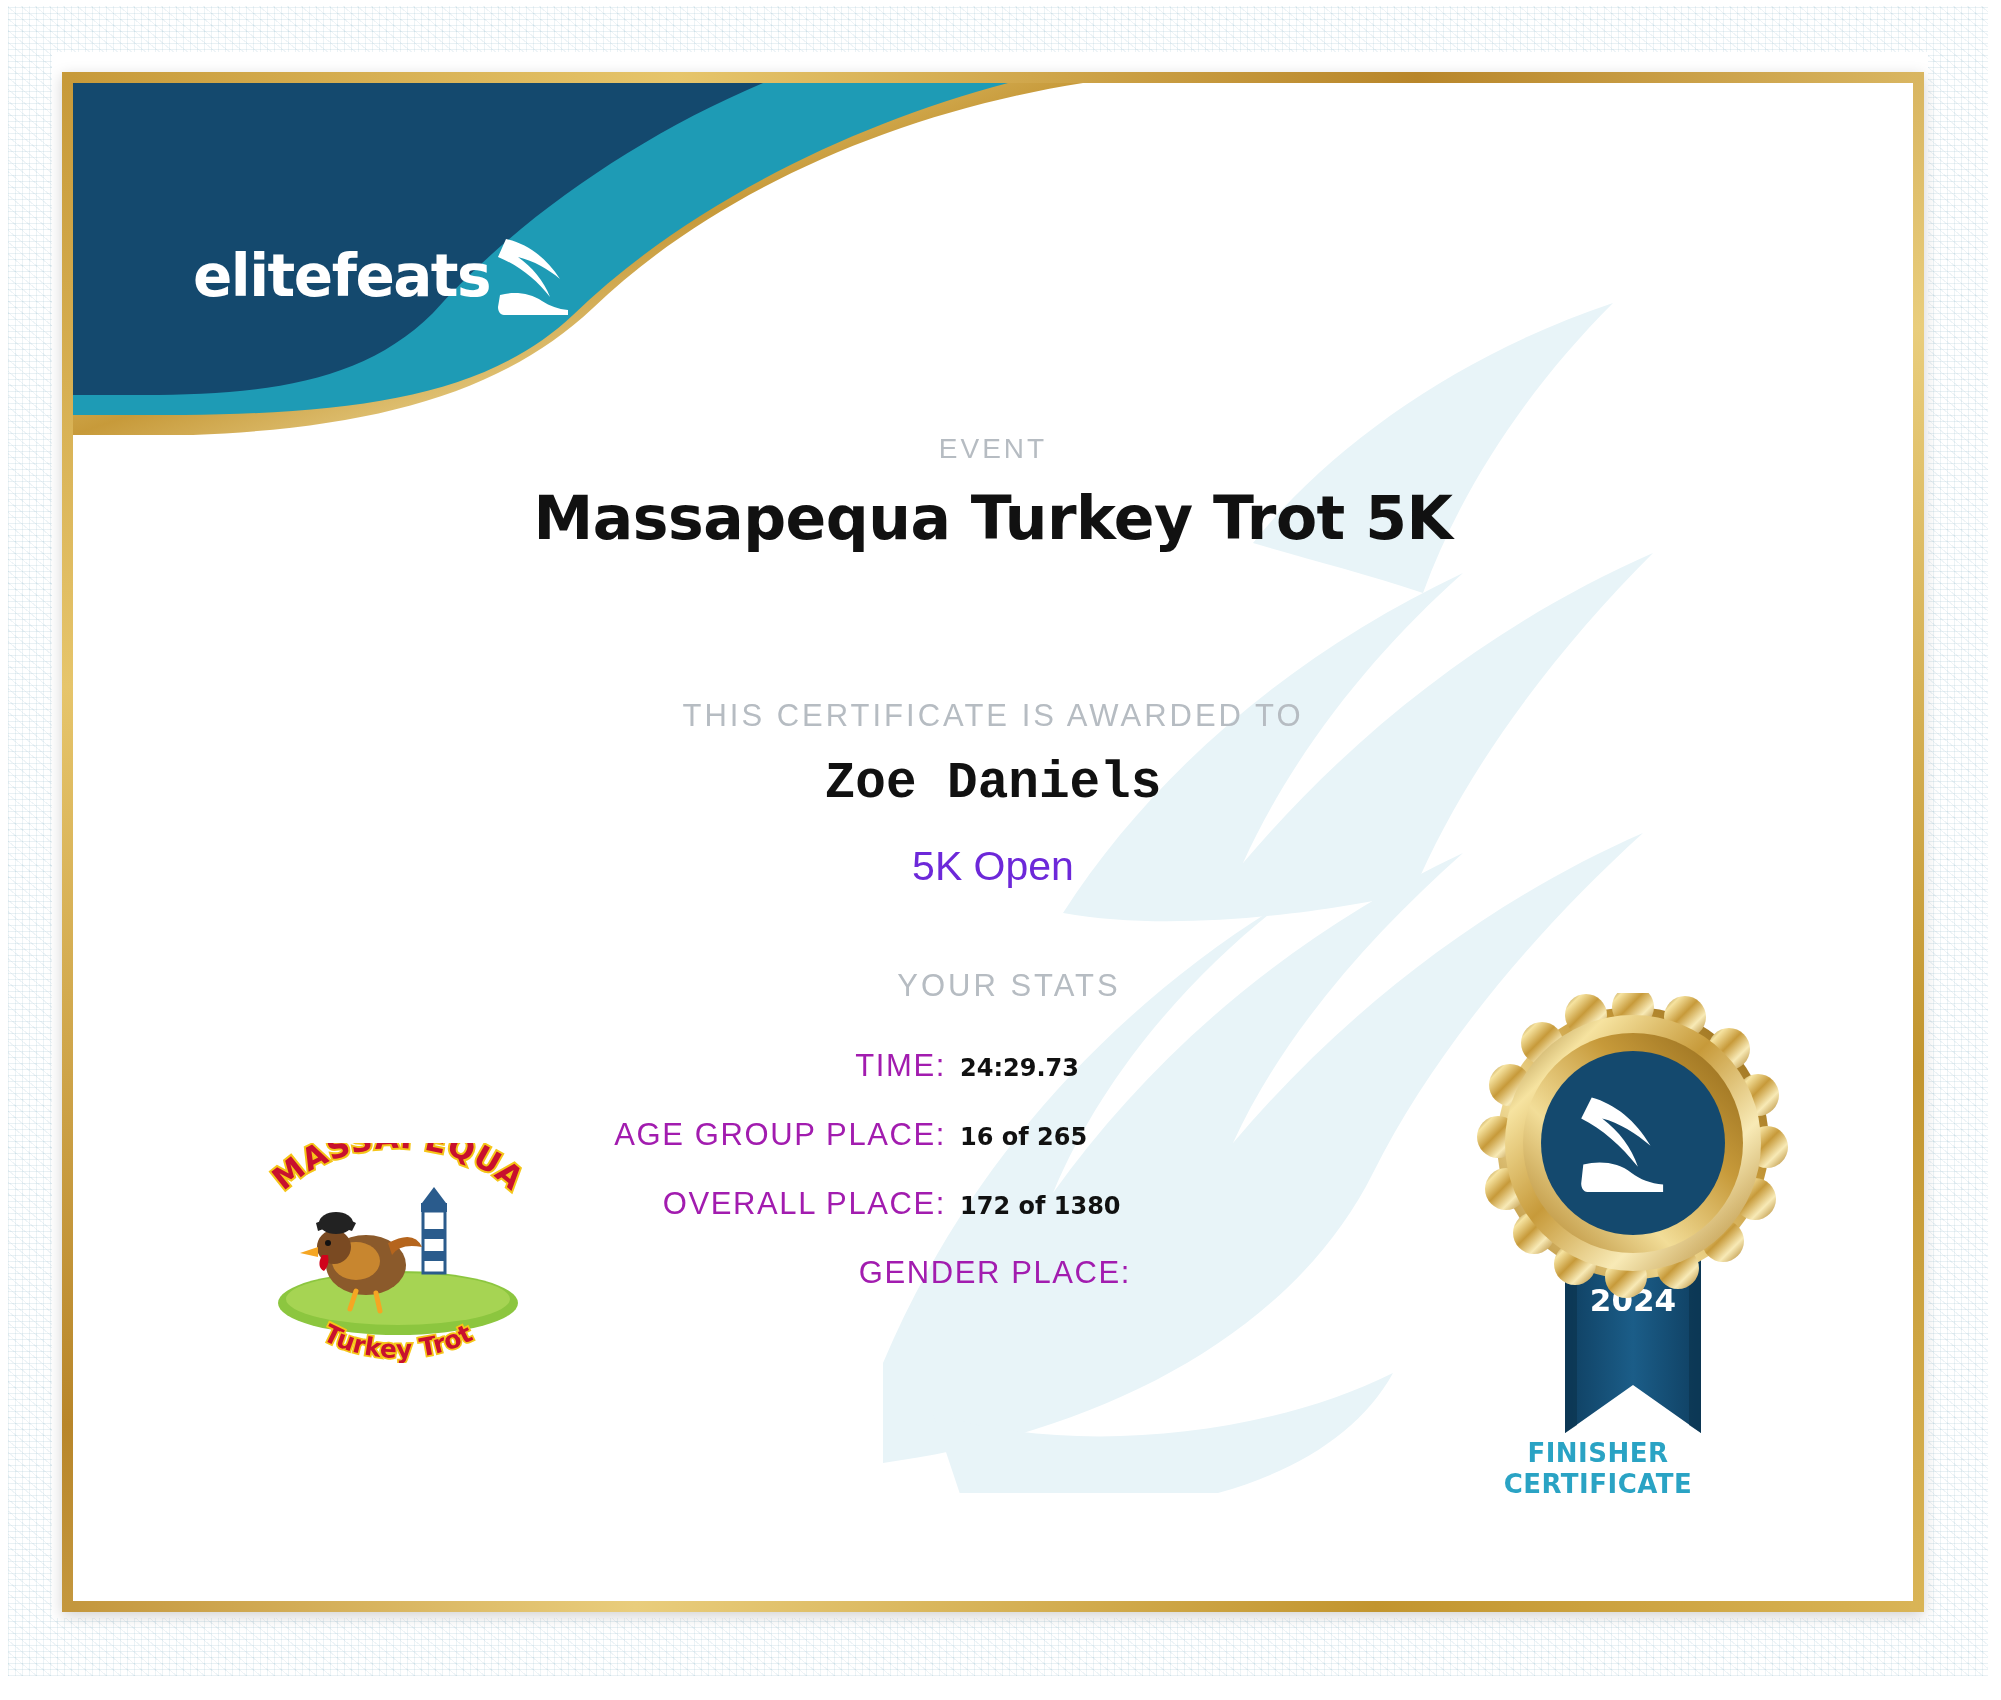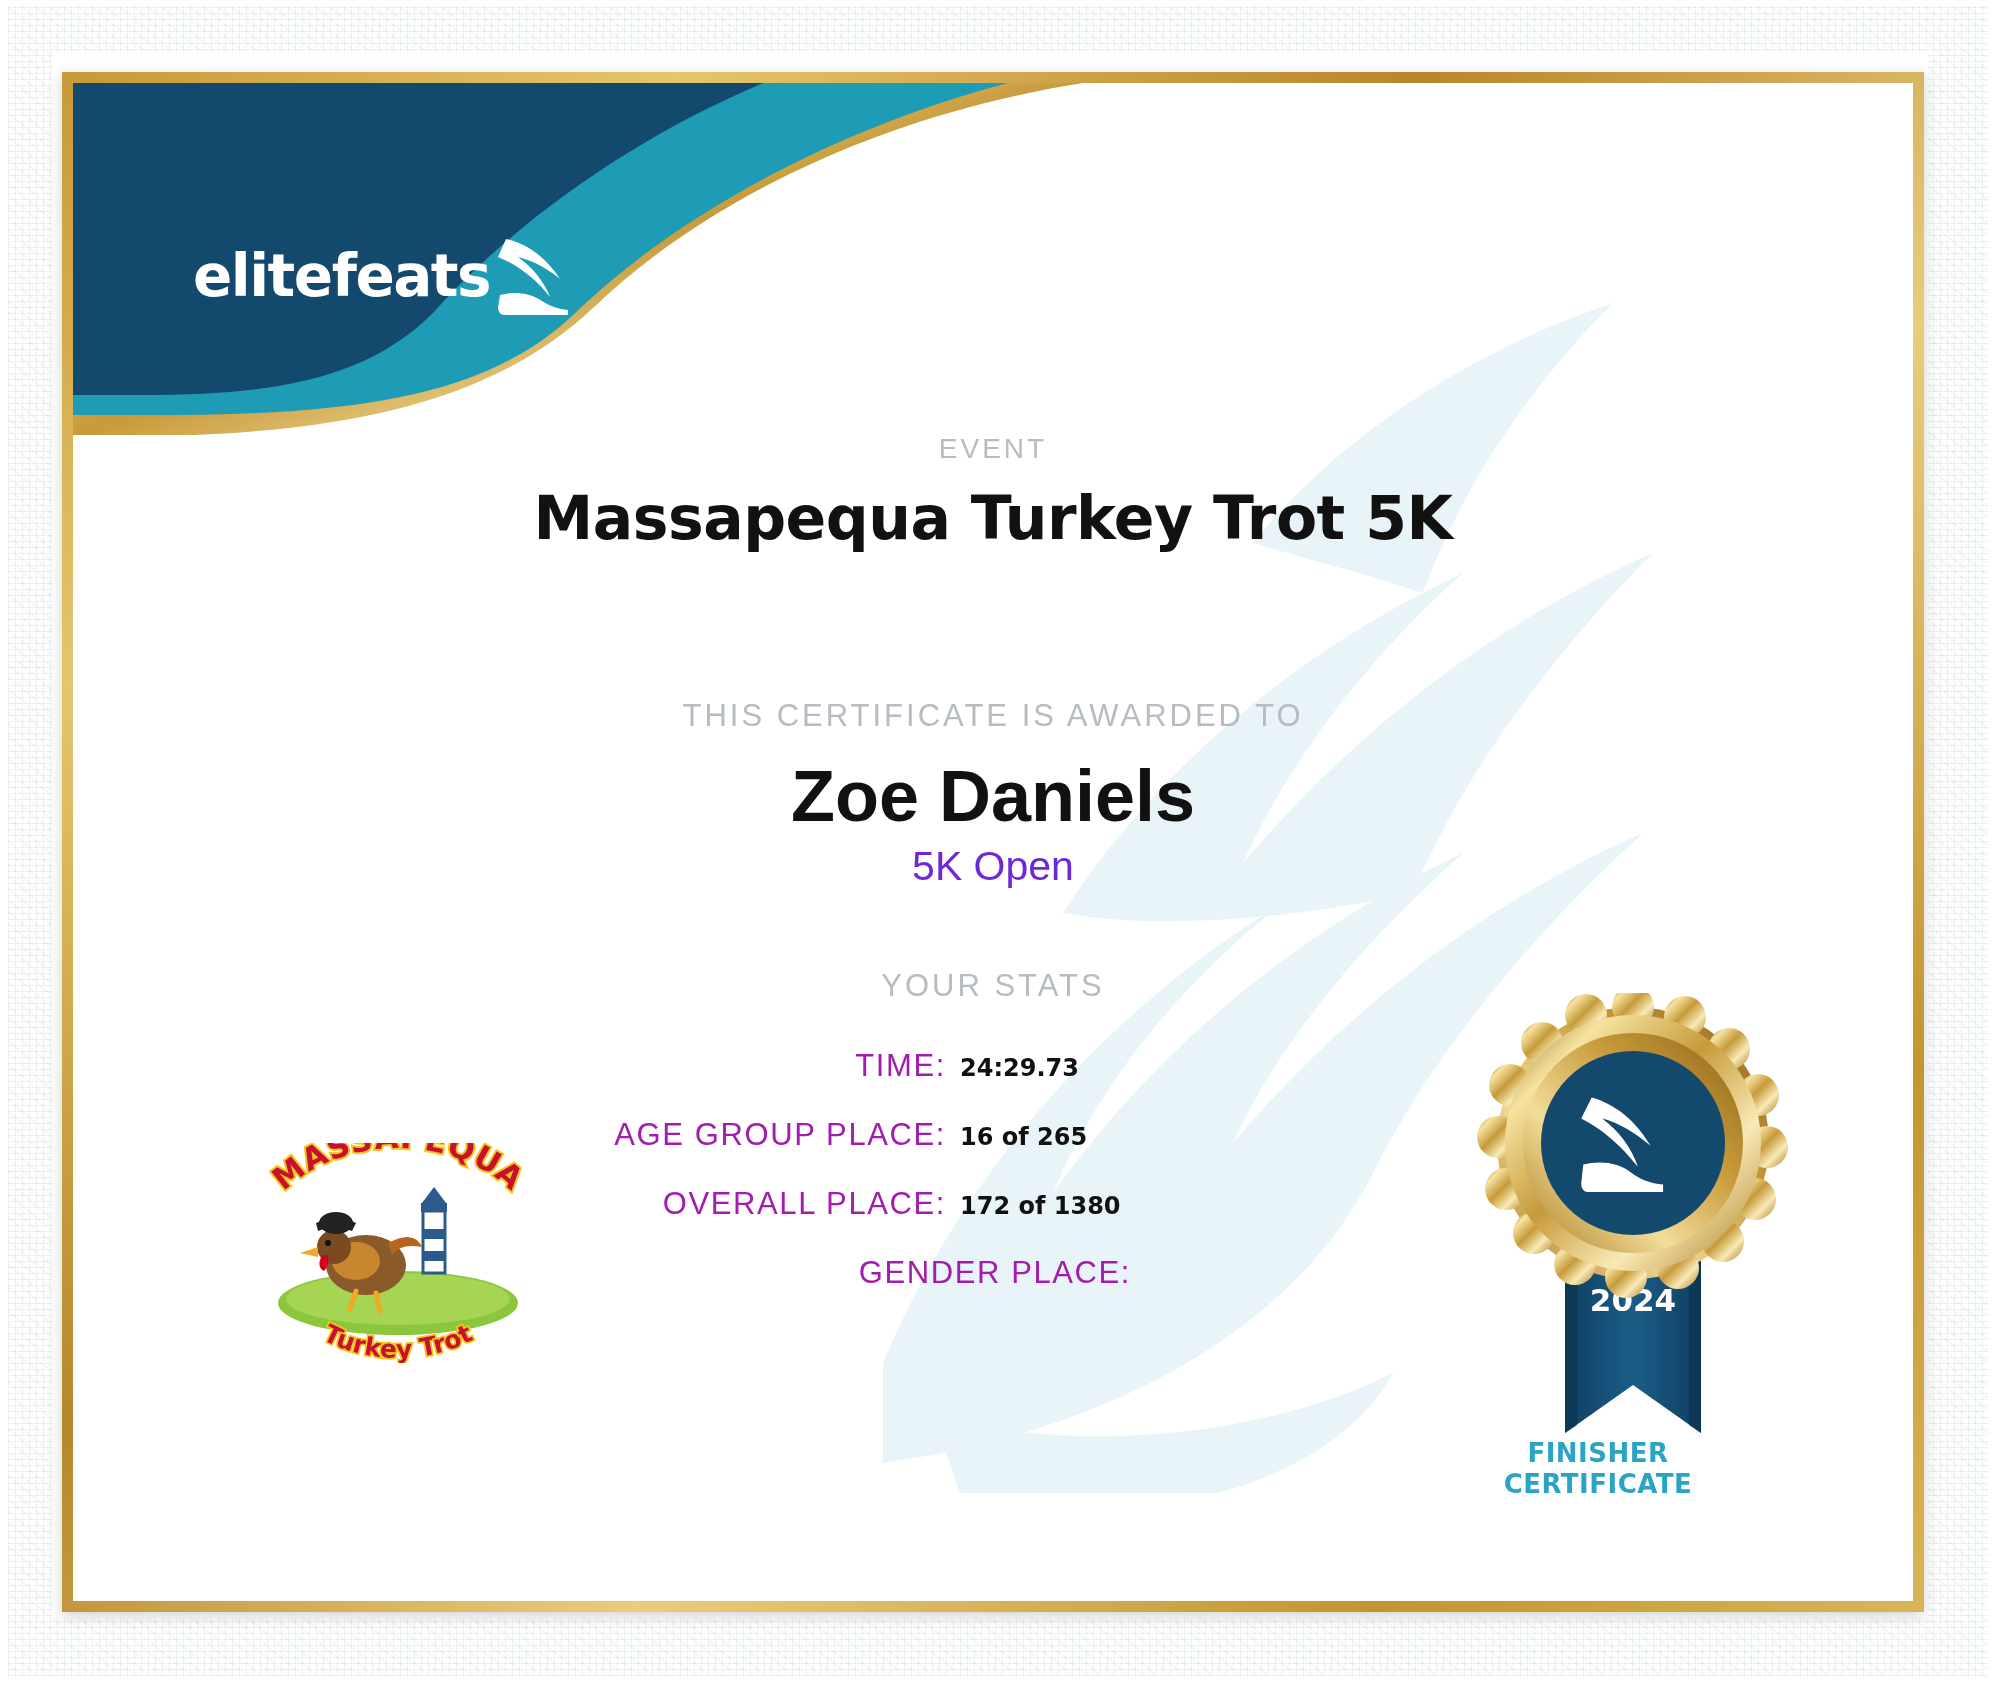--- a/index.html
+++ b/index.html
@@ -136,37 +136,38 @@
   .lbl-awarded {
     position: absolute;
     left: 0; top: 615px;
     width: 1840px;
     font-size: 31px;
   }
   .recipient {
     position: absolute;
     left: 0; top: 672px;
     width: 1840px;
-    font-family: Liberation Sans, sans-serif;
-    font-size: 72px;
+    font-family: Liberation Mono, monospace;
+    font-size: 51px;
     font-weight: bold;
     color: #111111;
   }
   .division {
     position: absolute;
     left: 0; top: 760px;
     width: 1840px;
     font-size: 41px;
     color: #6d28d9;
   }
   .lbl-stats {
     position: absolute;
     left: 0; top: 885px;
     width: 1840px;
     font-size: 31px;
+    padding-left: 16px;
   }
 
   
   .stats {
     position: absolute;
     left: 420px;
     top: 965px;
     width: 840px;
   }
   .stat-row {

